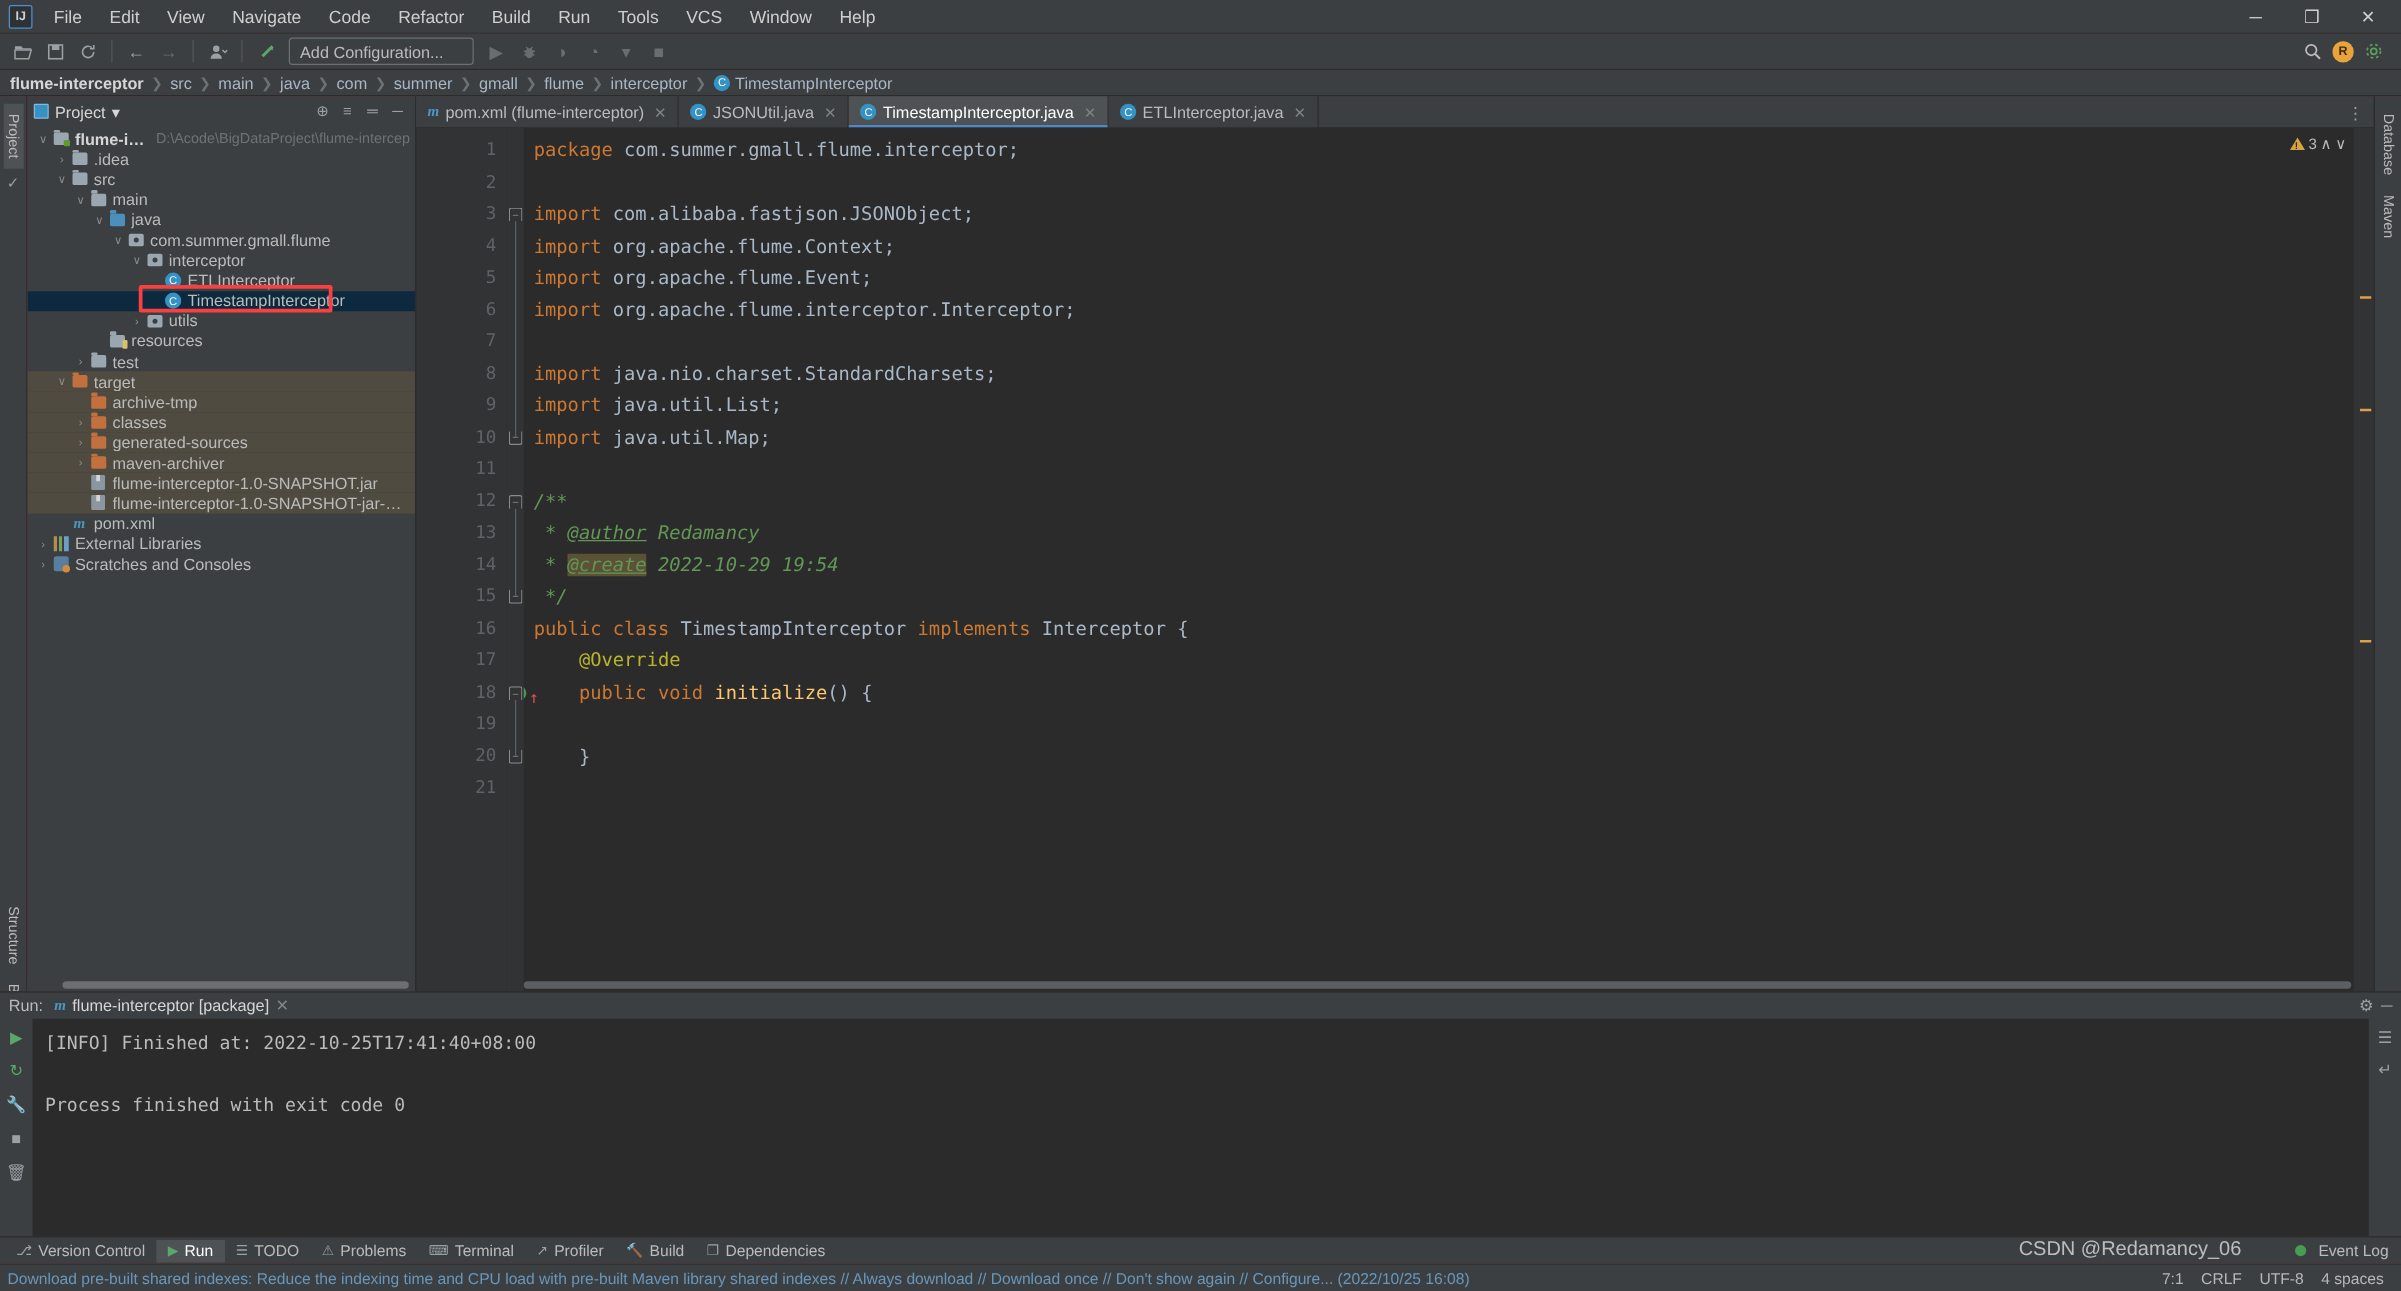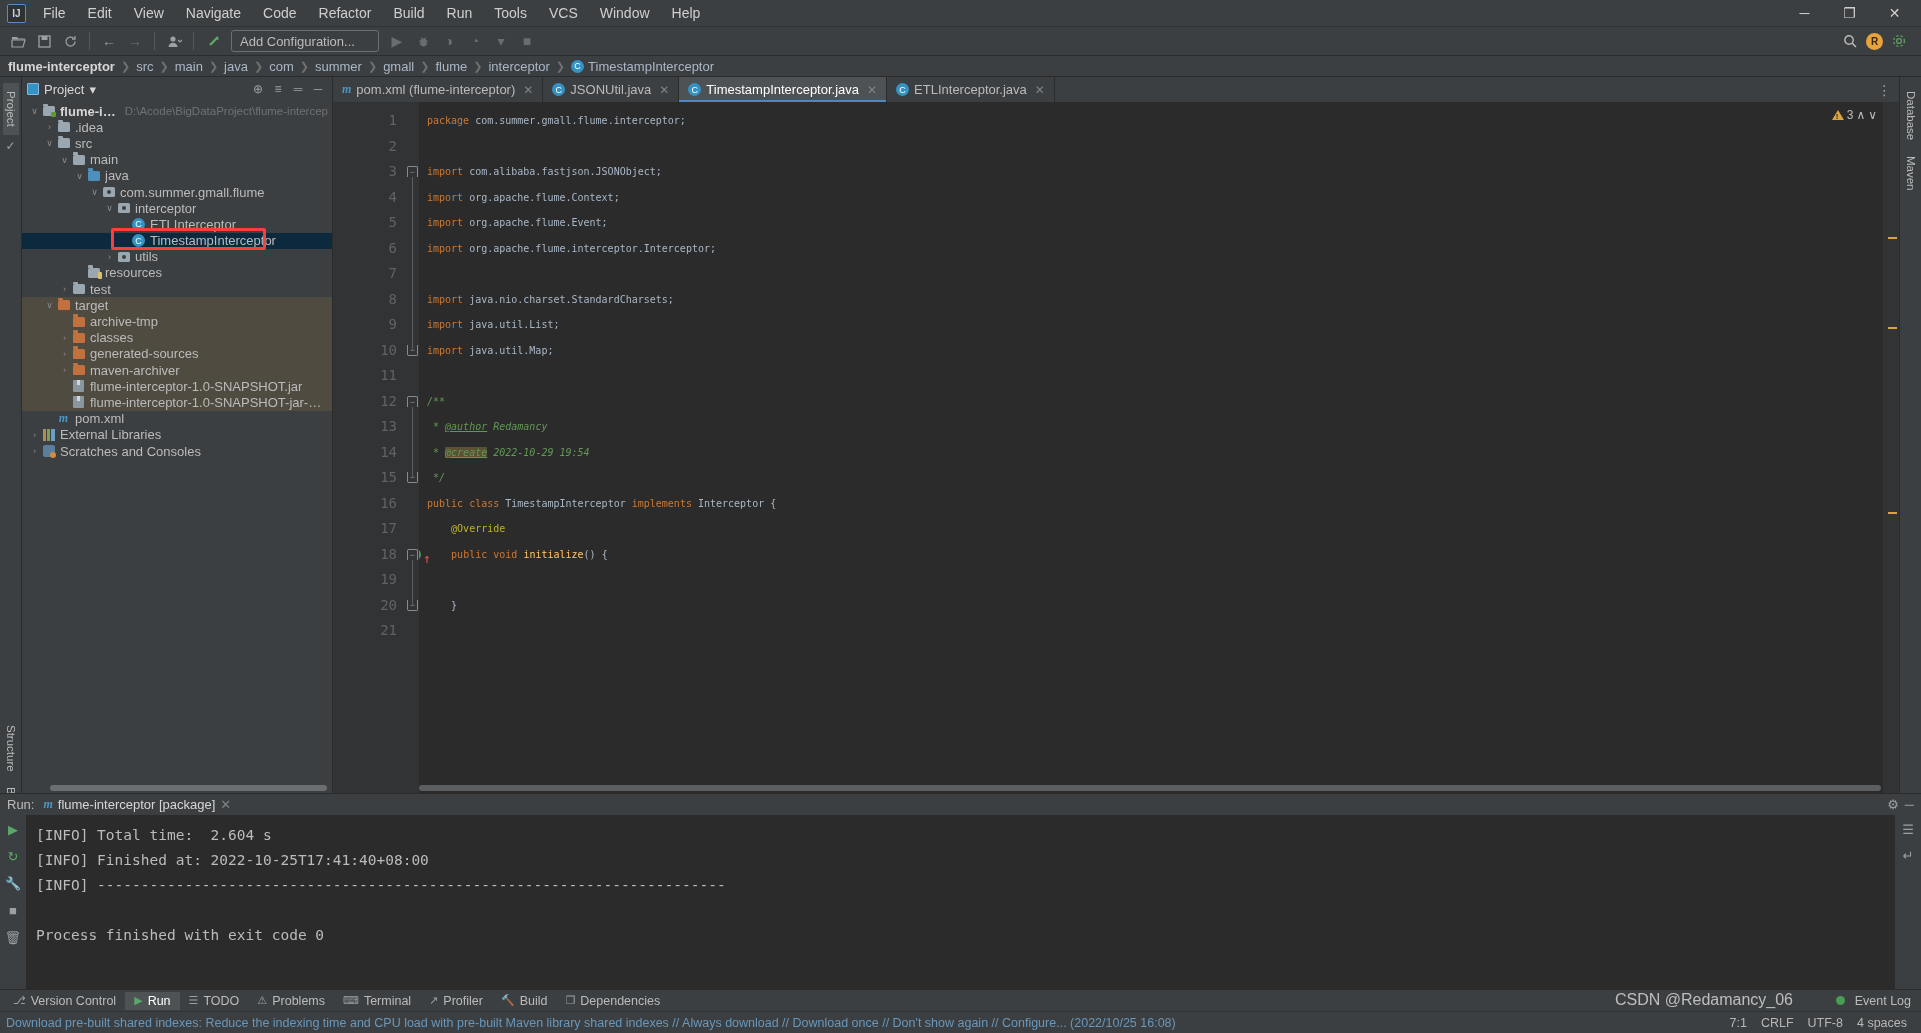--- a/index.html
+++ b/index.html
@@ -158,21 +158,21 @@
   .ovr-arrow { position:absolute; right:-26px; top:4px; color:#d9534f; font-size:13px; }
   .fold-col { width:14px; flex:none; background:#313335; padding-top:6px; position:relative; }
   .fold {
     position:absolute; left:2px; width:11px; height:11px; border:1px solid #8a8a8a; color:#8a8a8a;
     font-size:9px; display:flex; align-items:center; justify-content:center; background:#313335;
   }
   .fold.top { border-radius:2px 2px 0 0; border-bottom:none; }
   .fold.bot { border-radius:0 0 2px 2px; border-top:none; }
   .foldline { position:absolute; left:7px; width:1px; background:#5c5f61; }
   .code {
-    flex:1; font-family:"DejaVu Sans Mono", monospace; font-size:10px; padding-top:6px;
+    flex:1; font-family:"DejaVu Sans Mono", monospace; font-size:15px; padding-top:6px;
     padding-left:8px; color:#a9b7c6; overflow:hidden; white-space:pre;
   }
   .cl { height:25.5px; line-height:25.5px; }
   .kw { color:#cc7832; } .cmt { color:#629755; font-style:italic; }
   .tag { color:#629755; font-style:italic; text-decoration:underline;margin-top:28px; }
   .tag-hl { color:#629755; font-style:italic; text-decoration:underline; background:#5b5135; } .fn { color:#ffc66d; } .ann { color:#bbb529; }
   .pln { color:#a9b7c6; }
   .ed-right {
     width:16px; flex:none; background:#313335; position:relative;
   }
@@ -621,21 +621,21 @@
       </span>
     </div>
     <div class="run-body">
       <div class="run-rail">
         <div class="ri" style="color:#59a869">▶</div>
         <div class="ri" style="color:#59a869">↻</div>
         <div class="ri">🔧</div>
         <div class="ri">■</div>
         <div class="ri">🗑</div>
       </div>
-      <div class="console" id="console"><div>[INFO] Total time:  2.604 s</div><div>[INFO] Finished at: 2022-10-25T17:41:40+08:00</div><div>[INFO] ------------------------------------------------------------------------</div><div> </div><div>Process finished with exit code 0</div></div>
+      <div class="console" id="console"><div>[INFO] Finished at: 2022-10-25T17:41:40+08:00</div><div> </div><div>Process finished with exit code 0</div></div>
       <div class="run-rail-r">
         <div class="ri" style="width:18px;height:18px;display:flex;align-items:center;justify-content:center;font-size:13px;color:#9aa0a6;">☰</div>
         <div class="ri" style="width:18px;height:18px;display:flex;align-items:center;justify-content:center;font-size:13px;color:#9aa0a6;">↵</div>
       </div>
     </div>
   </div>
 
   <div class="tw-bar" id="twbar">
       <div class="tw">
         <span style="font-size:11px;color:#9aa0a6">⎇</span>

